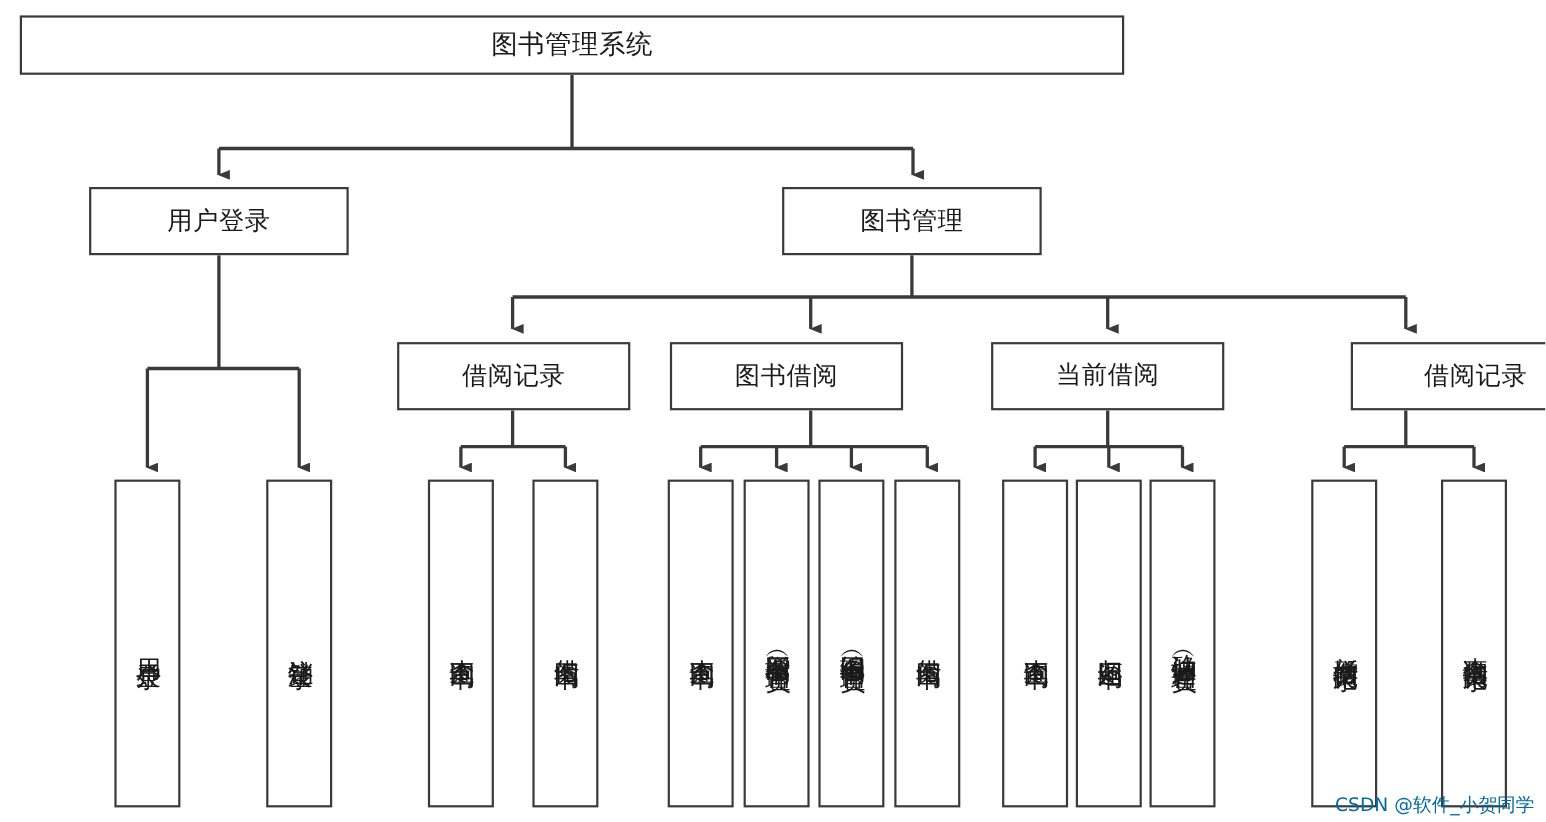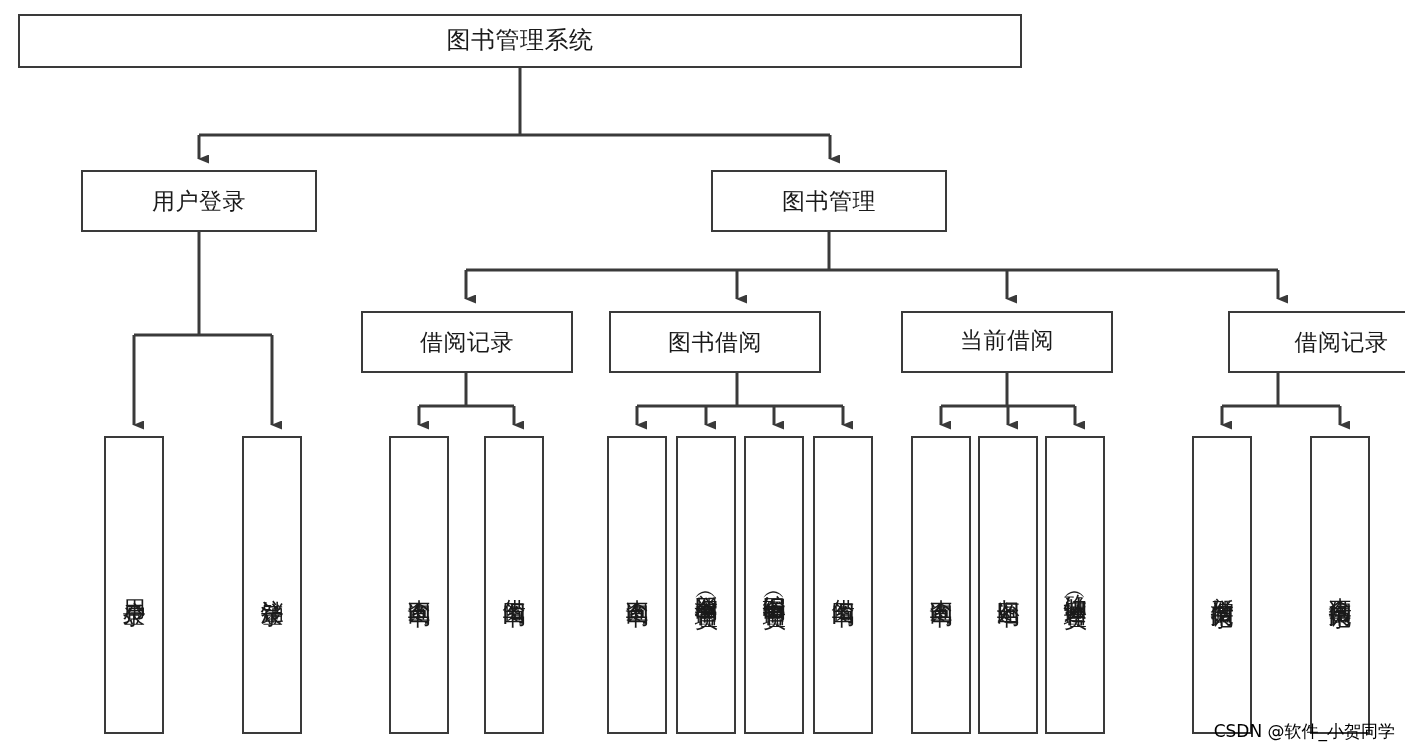--- a/index.html
+++ b/index.html
@@ -64,21 +64,21 @@
     font-size: 23px;
     line-height: 1.28;
     letter-spacing: 2px;
     white-space: nowrap;
   }
   .watermark {
     position: absolute;
     right: 10px;
     bottom: 4px;
     font-size: 17px;
-    color: #000000;
+    color: #0369a1;
     white-space: nowrap;
     user-select: none;
   }
 </style>
 </head>
 <body>
 
 <div id="diagram-root">
 
   <svg id="edge-layer" viewBox="0 0 1405 747" width="1405" height="747" xmlns="http://www.w3.org/2000/svg">

